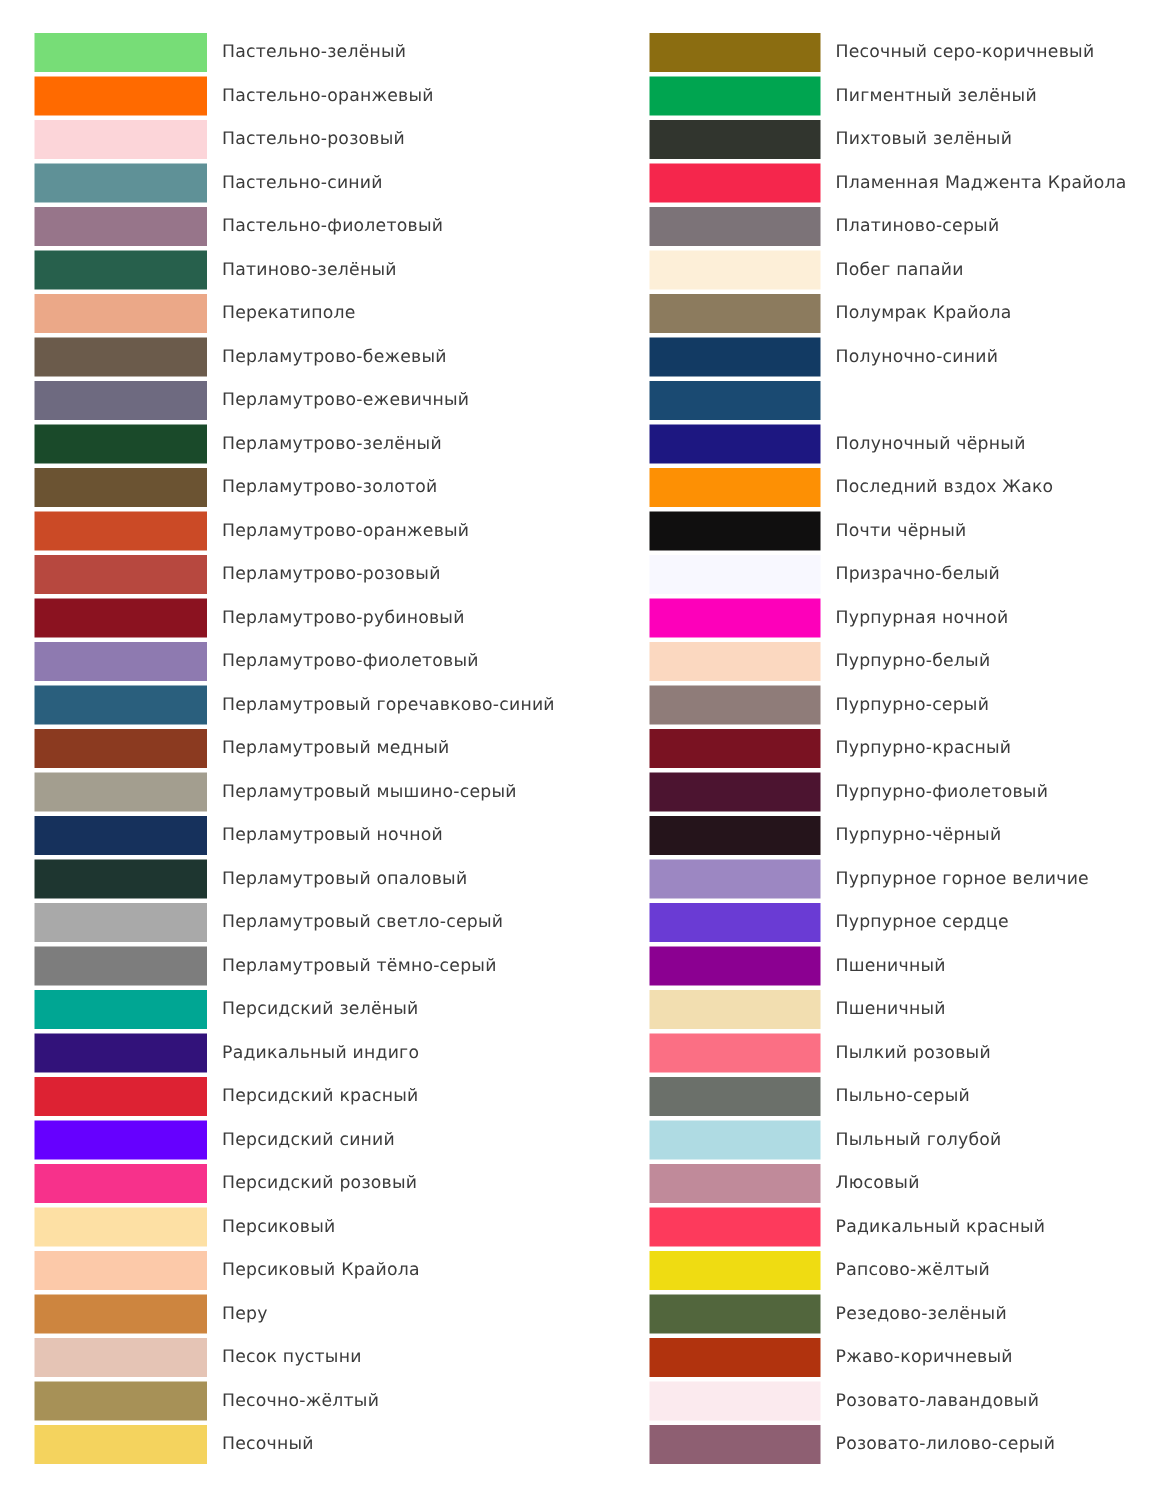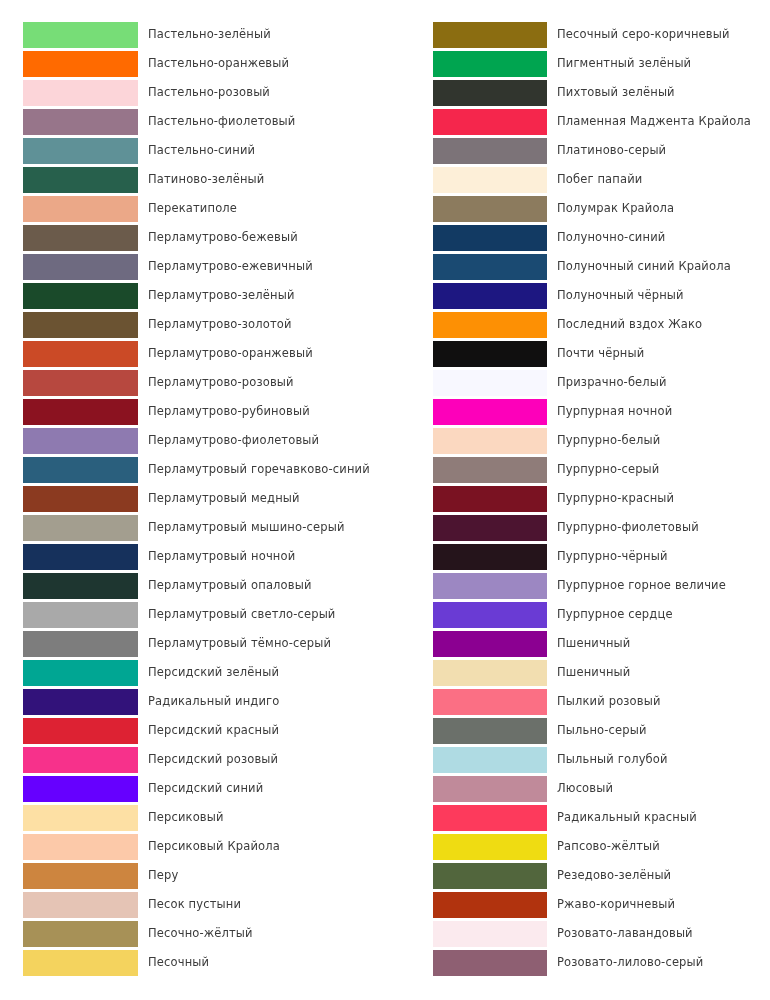--- a/index.html
+++ b/index.html
@@ -71,28 +71,28 @@
         </div>
         <div class="swatch-row">
           <div class="swatch-chip" style="background-color: rgb(255, 106, 0);"></div>
           <div class="swatch-label">Пастельно-оранжевый</div>
         </div>
         <div class="swatch-row">
           <div class="swatch-chip" style="background-color: rgb(252, 213, 217);"></div>
           <div class="swatch-label">Пастельно-розовый</div>
         </div>
         <div class="swatch-row">
+          <div class="swatch-chip" style="background-color: rgb(95, 145, 151);"></div>
+          <div class="swatch-label">Пастельно-синий</div>
+        </div>
+        <div class="swatch-row">
           <div class="swatch-chip" style="background-color: rgb(151, 117, 138);"></div>
           <div class="swatch-label">Пастельно-фиолетовый</div>
         </div>
         <div class="swatch-row">
-          <div class="swatch-chip" style="background-color: rgb(95, 145, 151);"></div>
-          <div class="swatch-label">Пастельно-синий</div>
-        </div>
-        <div class="swatch-row">
           <div class="swatch-chip" style="background-color: rgb(39, 96, 76);"></div>
           <div class="swatch-label">Патиново-зелёный</div>
         </div>
         <div class="swatch-row">
           <div class="swatch-chip" style="background-color: rgb(235, 168, 136);"></div>
           <div class="swatch-label">Перекатиполе</div>
         </div>
         <div class="swatch-row">
           <div class="swatch-chip" style="background-color: rgb(107, 91, 75);"></div>
           <div class="swatch-label">Перламутрово-бежевый</div>
@@ -159,28 +159,28 @@
         </div>
         <div class="swatch-row">
           <div class="swatch-chip" style="background-color: rgb(50, 18, 122);"></div>
           <div class="swatch-label">Радикальный индиго</div>
         </div>
         <div class="swatch-row">
           <div class="swatch-chip" style="background-color: rgb(221, 34, 51);"></div>
           <div class="swatch-label">Персидский красный</div>
         </div>
         <div class="swatch-row">
+          <div class="swatch-chip" style="background-color: rgb(102, 0, 255);"></div>
+          <div class="swatch-label">Персидский синий</div>
+        </div>
+        <div class="swatch-row">
           <div class="swatch-chip" style="background-color: rgb(247, 49, 139);"></div>
           <div class="swatch-label">Персидский розовый</div>
         </div>
         <div class="swatch-row">
-          <div class="swatch-chip" style="background-color: rgb(102, 0, 255);"></div>
-          <div class="swatch-label">Персидский синий</div>
-        </div>
-        <div class="swatch-row">
           <div class="swatch-chip" style="background-color: rgb(253, 224, 164);"></div>
           <div class="swatch-label">Персиковый</div>
         </div>
         <div class="swatch-row">
           <div class="swatch-chip" style="background-color: rgb(252, 201, 169);"></div>
           <div class="swatch-label">Персиковый Крайола</div>
         </div>
         <div class="swatch-row">
           <div class="swatch-chip" style="background-color: rgb(205, 133, 63);"></div>
           <div class="swatch-label">Перу</div>
@@ -226,21 +226,20 @@
         <div class="swatch-row">
           <div class="swatch-chip" style="background-color: rgb(140, 123, 94);"></div>
           <div class="swatch-label">Полумрак Крайола</div>
         </div>
         <div class="swatch-row">
           <div class="swatch-chip" style="background-color: rgb(18, 58, 99);"></div>
           <div class="swatch-label">Полуночно-синий</div>
         </div>
         <div class="swatch-row">
           <div class="swatch-chip" style="background-color: rgb(26, 74, 114);"></div>
-          <div class="swatch-label">Полуночный синий Крайола</div>
         </div>
         <div class="swatch-row">
           <div class="swatch-chip" style="background-color: rgb(29, 23, 129);"></div>
           <div class="swatch-label">Полуночный чёрный</div>
         </div>
         <div class="swatch-row">
           <div class="swatch-chip" style="background-color: rgb(253, 144, 4);"></div>
           <div class="swatch-label">Последний вздох Жако</div>
         </div>
         <div class="swatch-row">

